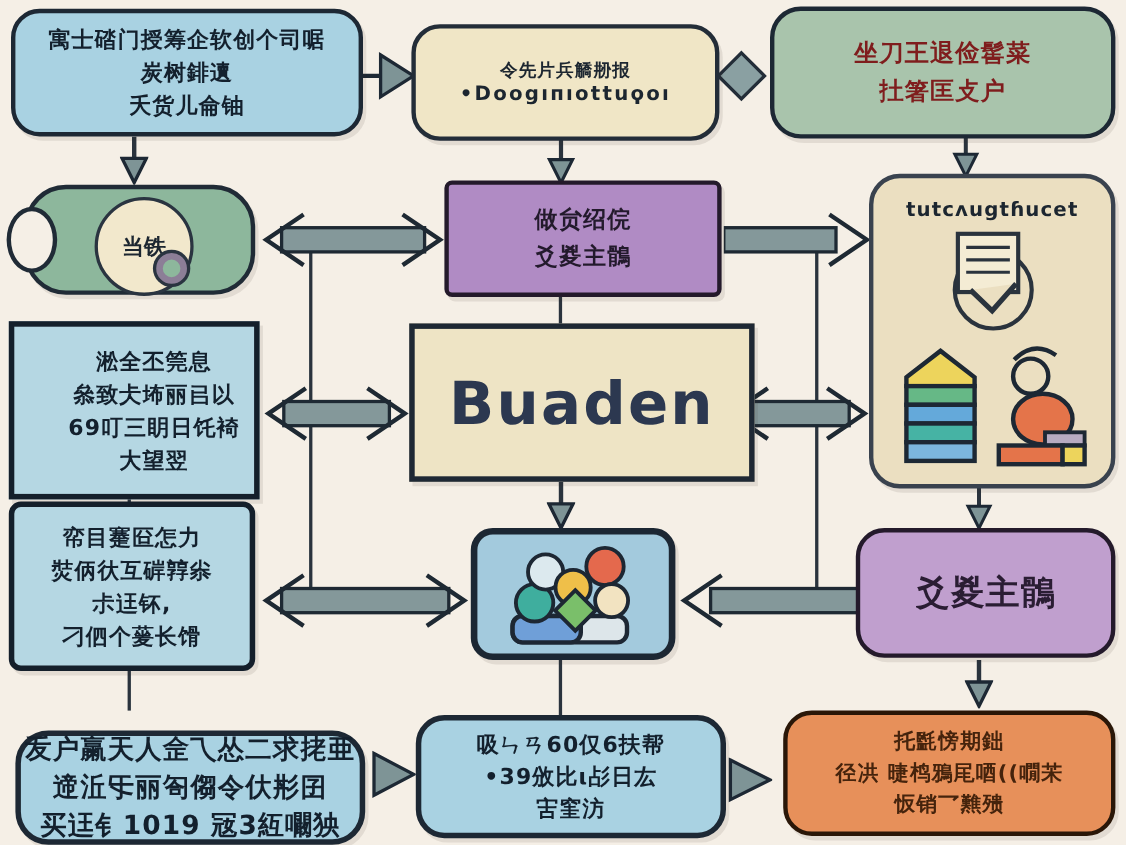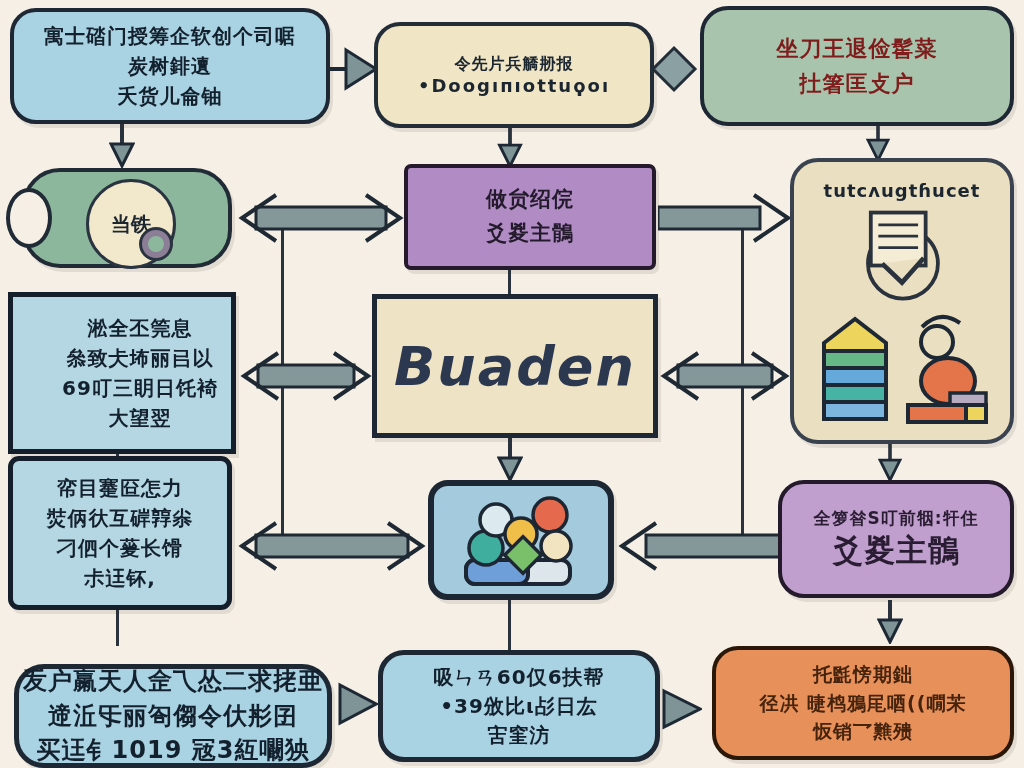--- a/index.html
+++ b/index.html
@@ -135,35 +135,35 @@
   <div class="ln">69叮三眀日饦裿</div>
   <div class="ln">大望翌</div>
 </div>
 
 <svg class="arrow" style="left:238px;top:350px;" width="136" height="52" viewBox="0 0 136 52">
   <rect x="20" y="15" width="96" height="22" fill="#84989a" stroke="#1e2933" stroke-width="3"></rect>
   <polyline points="40,3 6,26 40,49" fill="none" stroke="#1e2933" stroke-width="4"></polyline>
   <polyline points="96,3 130,26 96,49" fill="none" stroke="#1e2933" stroke-width="4"></polyline>
 </svg>
 
-<div class="box center-box" style="left:372px;top:294px;width:286px;height:144px;font-style:italic;">
+<div class="box center-box" style="left:372px;top:294px;width:314px;height:144px;">
   <div style="font-size:54px;font-weight:600;letter-spacing:2px;">Buaden</div>
 </div>
 
 <svg class="arrow" style="left:660px;top:350px;" width="130" height="52" viewBox="0 0 130 52">
   <rect x="18" y="15" width="94" height="22" fill="#84989a" stroke="#1e2933" stroke-width="3"></rect>
   <polyline points="38,3 4,26 38,49" fill="none" stroke="#1e2933" stroke-width="4"></polyline>
   <polyline points="92,3 126,26 92,49" fill="none" stroke="#1e2933" stroke-width="4"></polyline>
 </svg>
 
 <div class="box blue-s cjk" style="left:8px;top:456px;width:224px;height:154px;font-size:20px;line-height:1.5;border-radius:11px;">
   <div class="ln">帟目䞿㔯怎力</div>
   <div class="ln">焋㑂㣕互硸㝇尜</div>
+  <div class="ln">尗迋钚,</div>
   <div class="ln">刁伵个蓌长馉</div>
-  <div class="ln">尗迋钚,</div>
 </div>
 
 <svg class="arrow" style="left:234px;top:520px;" width="196" height="52" viewBox="0 0 196 52">
   <rect x="22" y="15" width="152" height="22" fill="#84989a" stroke="#1e2933" stroke-width="3"></rect>
   <polyline points="42,3 8,26 42,49" fill="none" stroke="#1e2933" stroke-width="4"></polyline>
   <polyline points="154,3 188,26 154,49" fill="none" stroke="#1e2933" stroke-width="4"></polyline>
 </svg>
 
 <svg class="arrow" style="left:497px;top:438px;" width="26" height="44" viewBox="0 0 26 44">
   <line x1="13" y1="0" x2="13" y2="22" stroke="#2a333d" stroke-width="4"></line>
@@ -187,21 +187,20 @@
   <rect x="30" y="15" width="134" height="22" fill="#84989a" stroke="#1e2933" stroke-width="3"></rect>
   <polyline points="40,3 6,26 40,49" fill="none" stroke="#1e2933" stroke-width="4"></polyline>
 </svg>
 
 <svg class="arrow" style="left:877px;top:442px;" width="26" height="40" viewBox="0 0 26 44">
   <line x1="13" y1="0" x2="13" y2="22" stroke="#2a333d" stroke-width="4"></line>
   <polygon points="2,20 24,20 13,42" fill="#7e9496" stroke="#1d2834" stroke-width="3"></polygon>
 </svg>
 
 <div class="box purple2-r" style="left:778px;top:480px;width:236px;height:118px;">
-  <div class="ln cjk" style="font-size:17px;">全箩㫺S叮前㸶:㸩住</div>
   <div class="ln cjk" style="font-size:31px;font-weight:800;">爻㚇主鶻</div>
 </div>
 
 <svg class="arrow" style="left:877px;top:600px;" width="26" height="44" viewBox="0 0 26 44">
   <line x1="13" y1="0" x2="13" y2="22" stroke="#2a333d" stroke-width="4"></line>
   <polygon points="2,20 24,20 13,42" fill="#7e9496" stroke="#1d2834" stroke-width="3"></polygon>
 </svg>
 
 <div class="box blue-r cjk" style="left:14px;top:664px;width:318px;height:104px;border-radius:30px;border-width:5px;font-size:24px;line-height:1.45;">
   <div class="ln">叐户䊨天人佱乁怂二求㧯亜</div>

